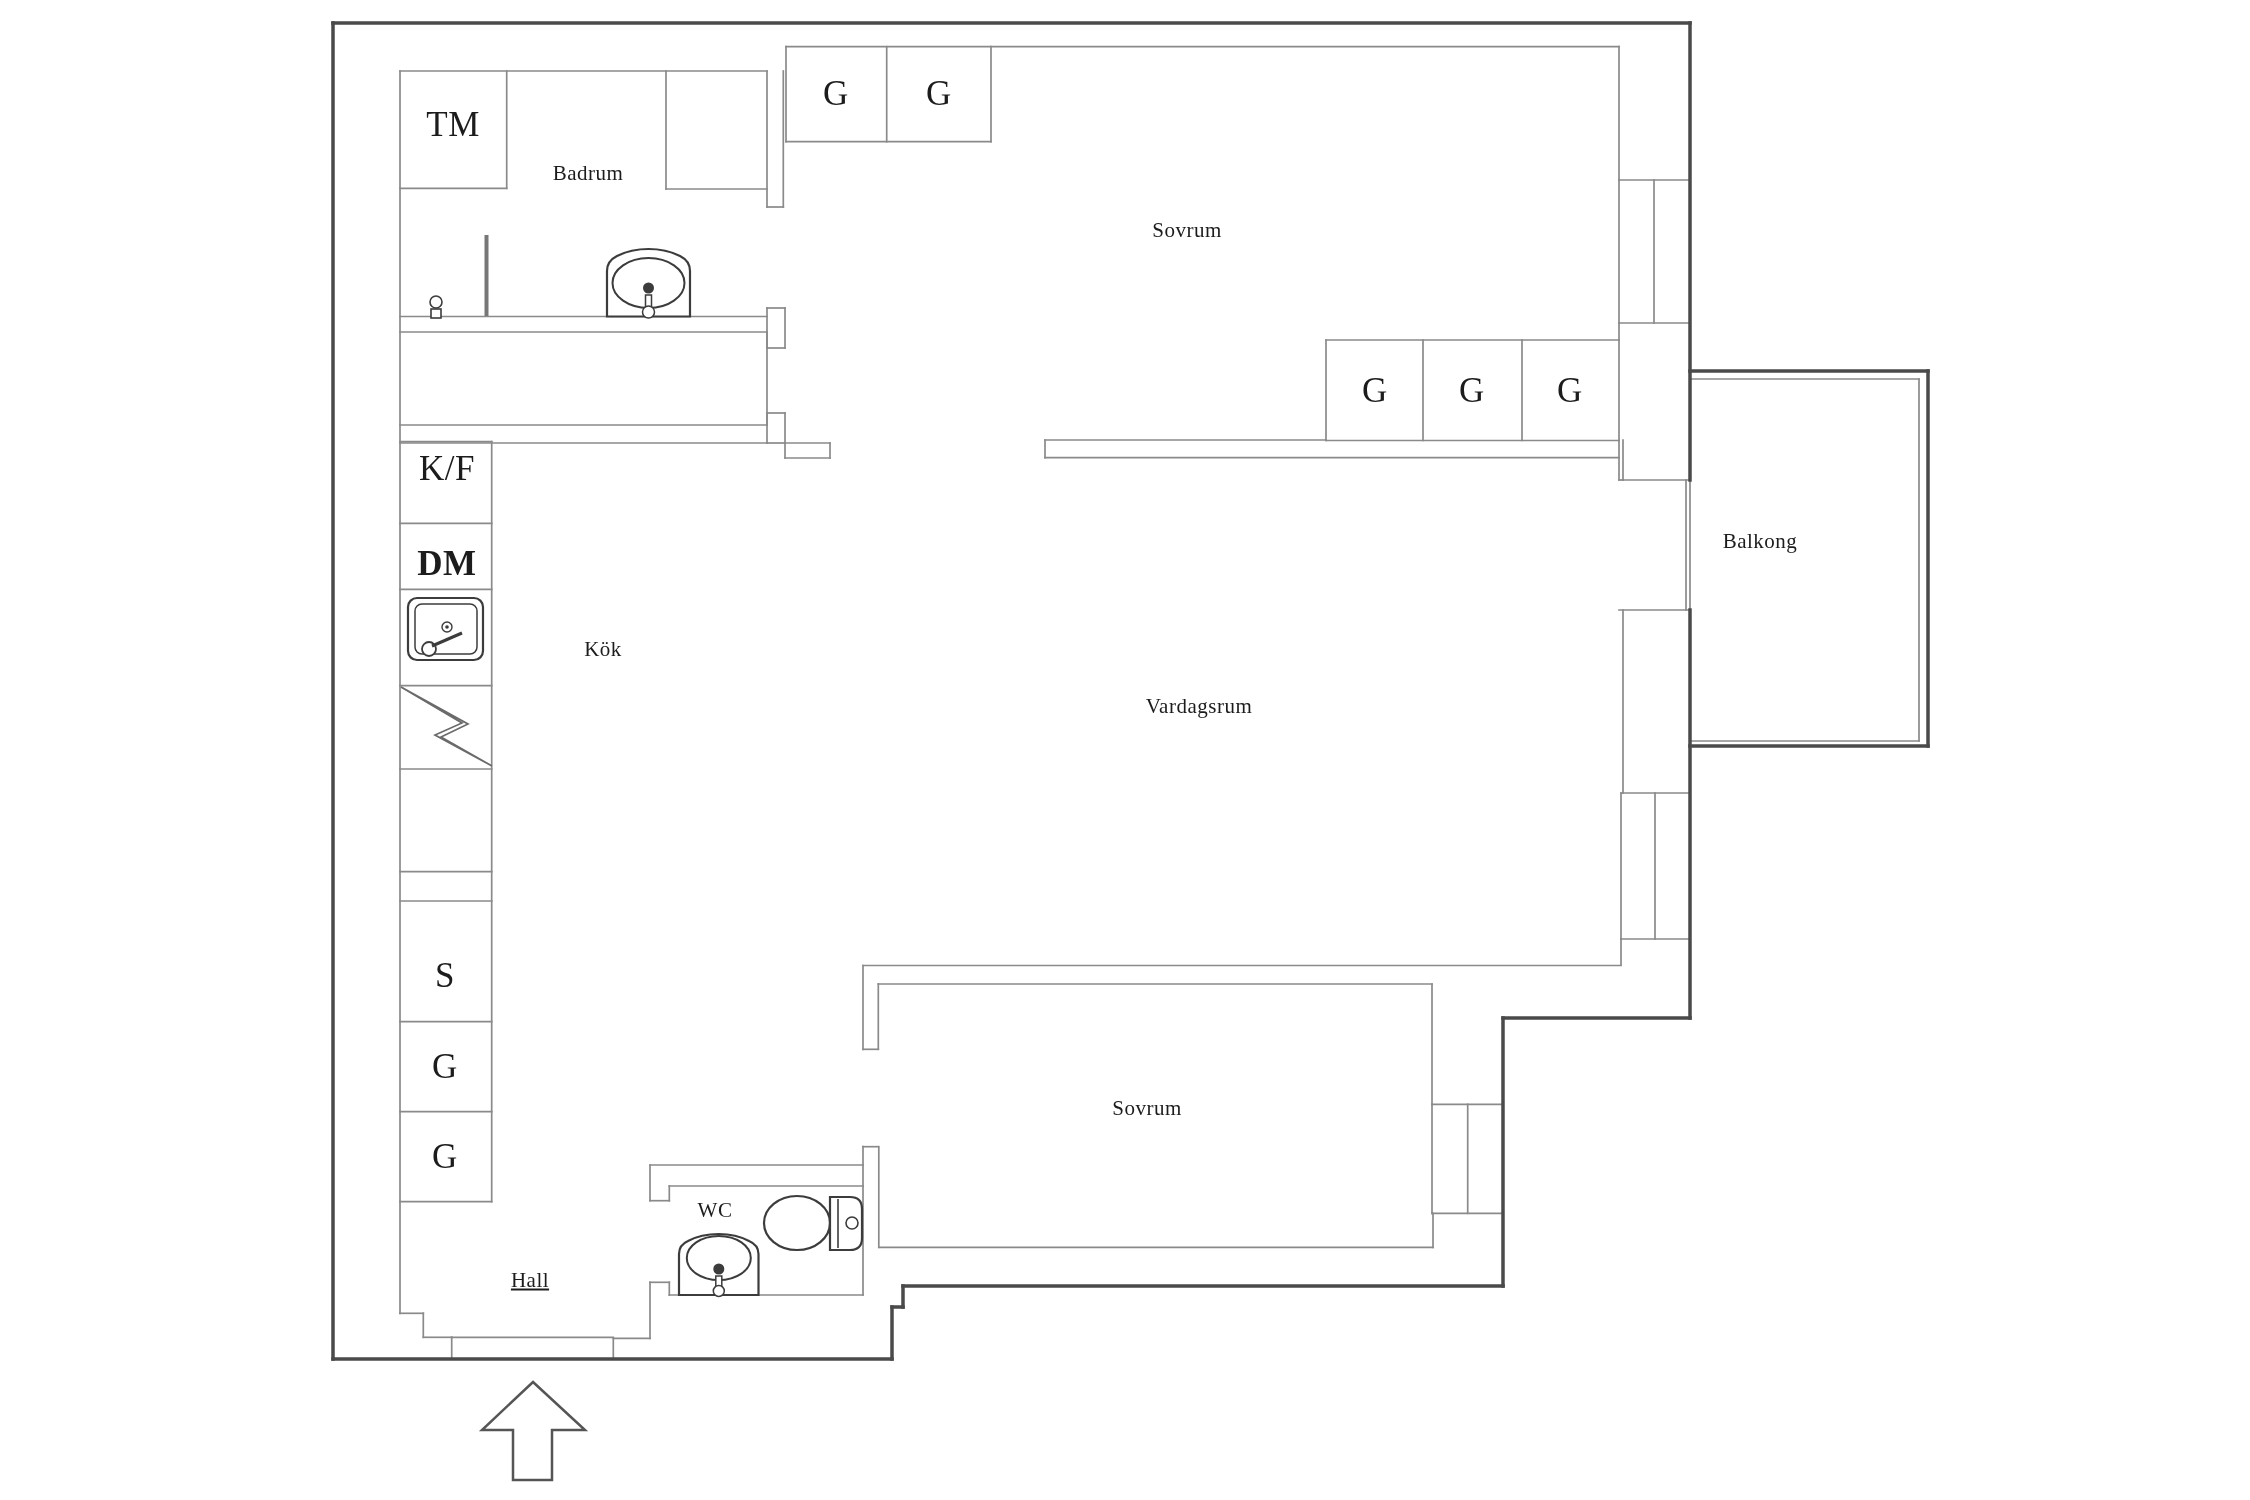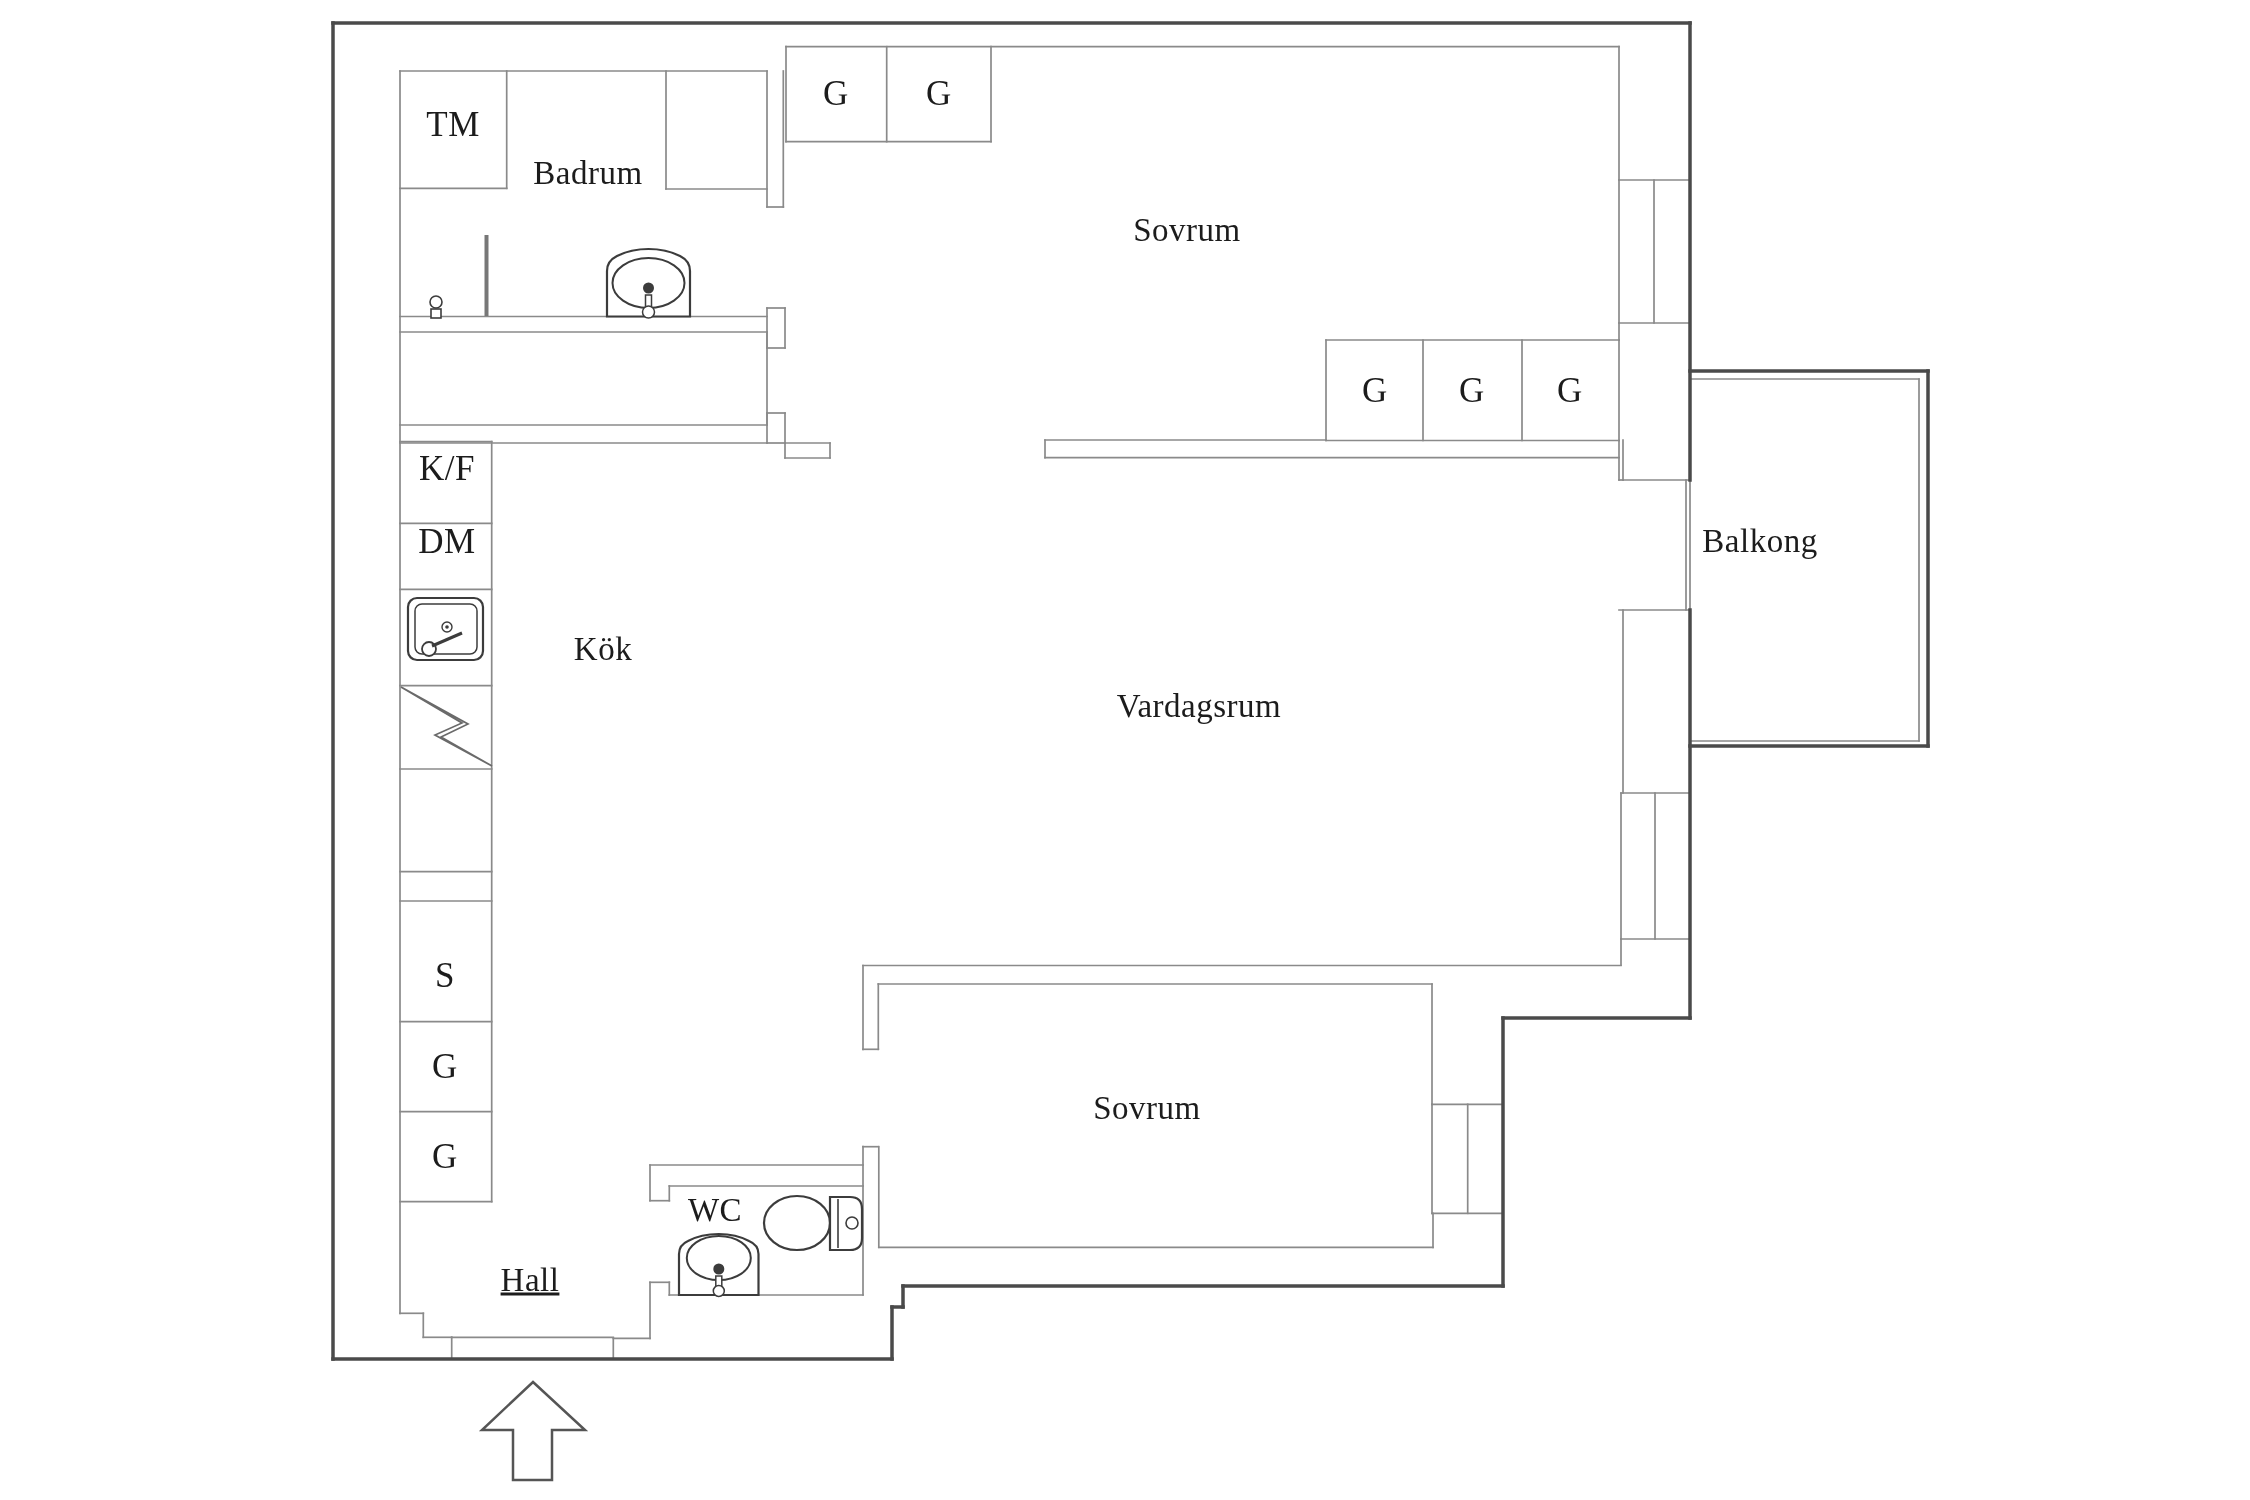--- a/index.html
+++ b/index.html
@@ -1,21 +1,21 @@
 <!DOCTYPE html>
 <html><head>
 <meta charset="utf-8">
 <style>
   html,body{margin:0;padding:0;background:#ffffff;}
   body{width:2250px;height:1500px;font-family:"Liberation Serif","DejaVu Serif",serif;}
   .plan{position:relative;width:2250px;height:1500px;background:#ffffff;overflow:hidden;}
   .plan svg{position:absolute;left:0;top:0;}
   .lbl{position:absolute;transform:translate(-50%,-50%);color:#1c1c1c;white-space:nowrap;
        letter-spacing:0.5px;line-height:1;user-select:none;}
-  .lbl.room{font-size:33px;}
+  .lbl.room{font-size:21px;}
   .lbl.unit{font-size:35px;}
 </style>
 </head>
 <body>
 
 <div class="plan">
   <svg id="plan-svg" width="2250" height="1500" viewBox="0 0 2250 1500">
       <line x1="400" y1="71" x2="767" y2="71" stroke="#8a8a8a" stroke-width="1.7" stroke-linecap="square"></line>
       <line x1="506.7" y1="71" x2="506.7" y2="188.3" stroke="#8a8a8a" stroke-width="1.7" stroke-linecap="square"></line>
       <line x1="400" y1="188.3" x2="506.7" y2="188.3" stroke="#8a8a8a" stroke-width="1.7" stroke-linecap="square"></line>
@@ -164,21 +164,21 @@
       <div class="lbl unit" style="left: 453px; top: 124px;">TM</div>
       <div class="lbl room" style="left: 588px; top: 173px;">Badrum</div>
       <div class="lbl unit" style="left: 836px; top: 93px;">G</div>
       <div class="lbl unit" style="left: 939px; top: 93px;">G</div>
       <div class="lbl room" style="left: 1187px; top: 230px;">Sovrum</div>
       <div class="lbl unit" style="left: 1375px; top: 390px;">G</div>
       <div class="lbl unit" style="left: 1472px; top: 390px;">G</div>
       <div class="lbl unit" style="left: 1570px; top: 390px;">G</div>
       <div class="lbl room" style="left: 1760px; top: 541px;">Balkong</div>
       <div class="lbl unit" style="left: 447px; top: 468px;">K/F</div>
-      <div class="lbl unit" style="left: 447px; top: 541px;">DM</div>
+      <div class="lbl unit" style="left: 447px; top: 563px; font-weight: bold;">DM</div>
       <div class="lbl room" style="left: 603px; top: 649px;">Kök</div>
       <div class="lbl room" style="left: 1199px; top: 706px;">Vardagsrum</div>
       <div class="lbl unit" style="left: 445px; top: 975px;">S</div>
       <div class="lbl unit" style="left: 445px; top: 1066px;">G</div>
       <div class="lbl unit" style="left: 445px; top: 1156px;">G</div>
       <div class="lbl room" style="left: 530px; top: 1280px; text-decoration: underline;">Hall</div>
       <div class="lbl room" style="left: 715px; top: 1210px;">WC</div>
       <div class="lbl room" style="left: 1147px; top: 1108px;">Sovrum</div>
     </div>
 </div>

